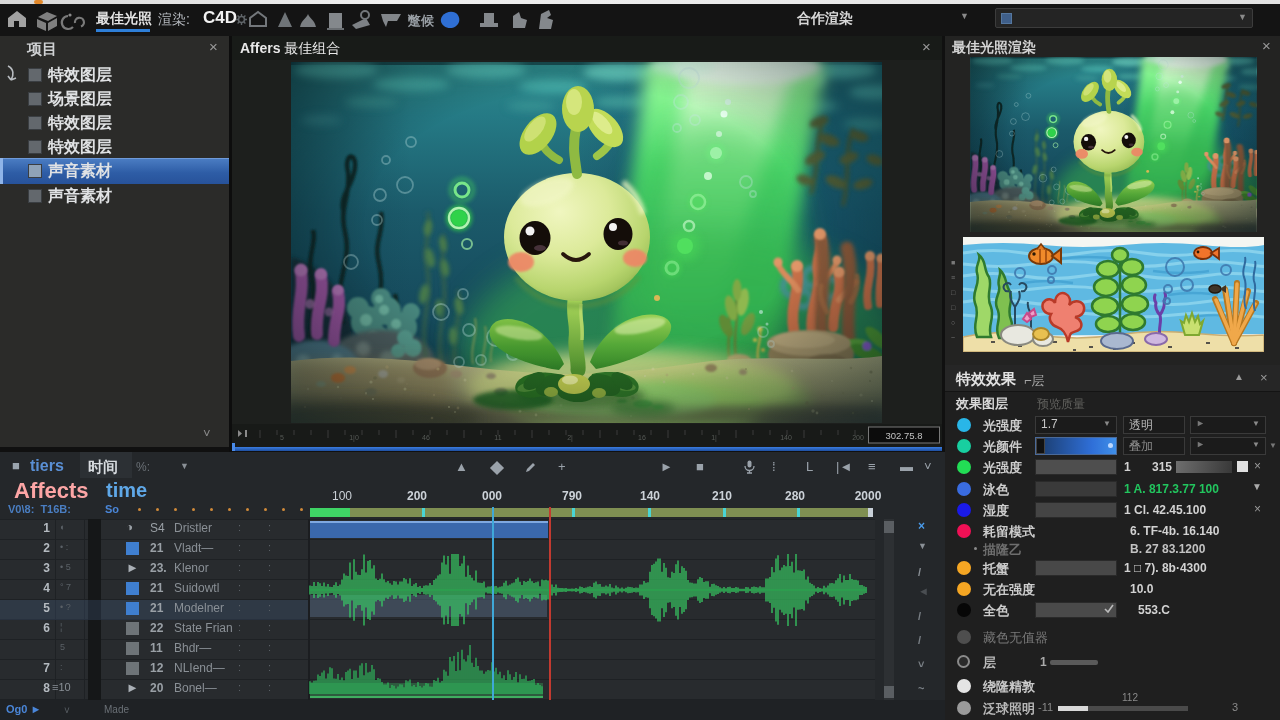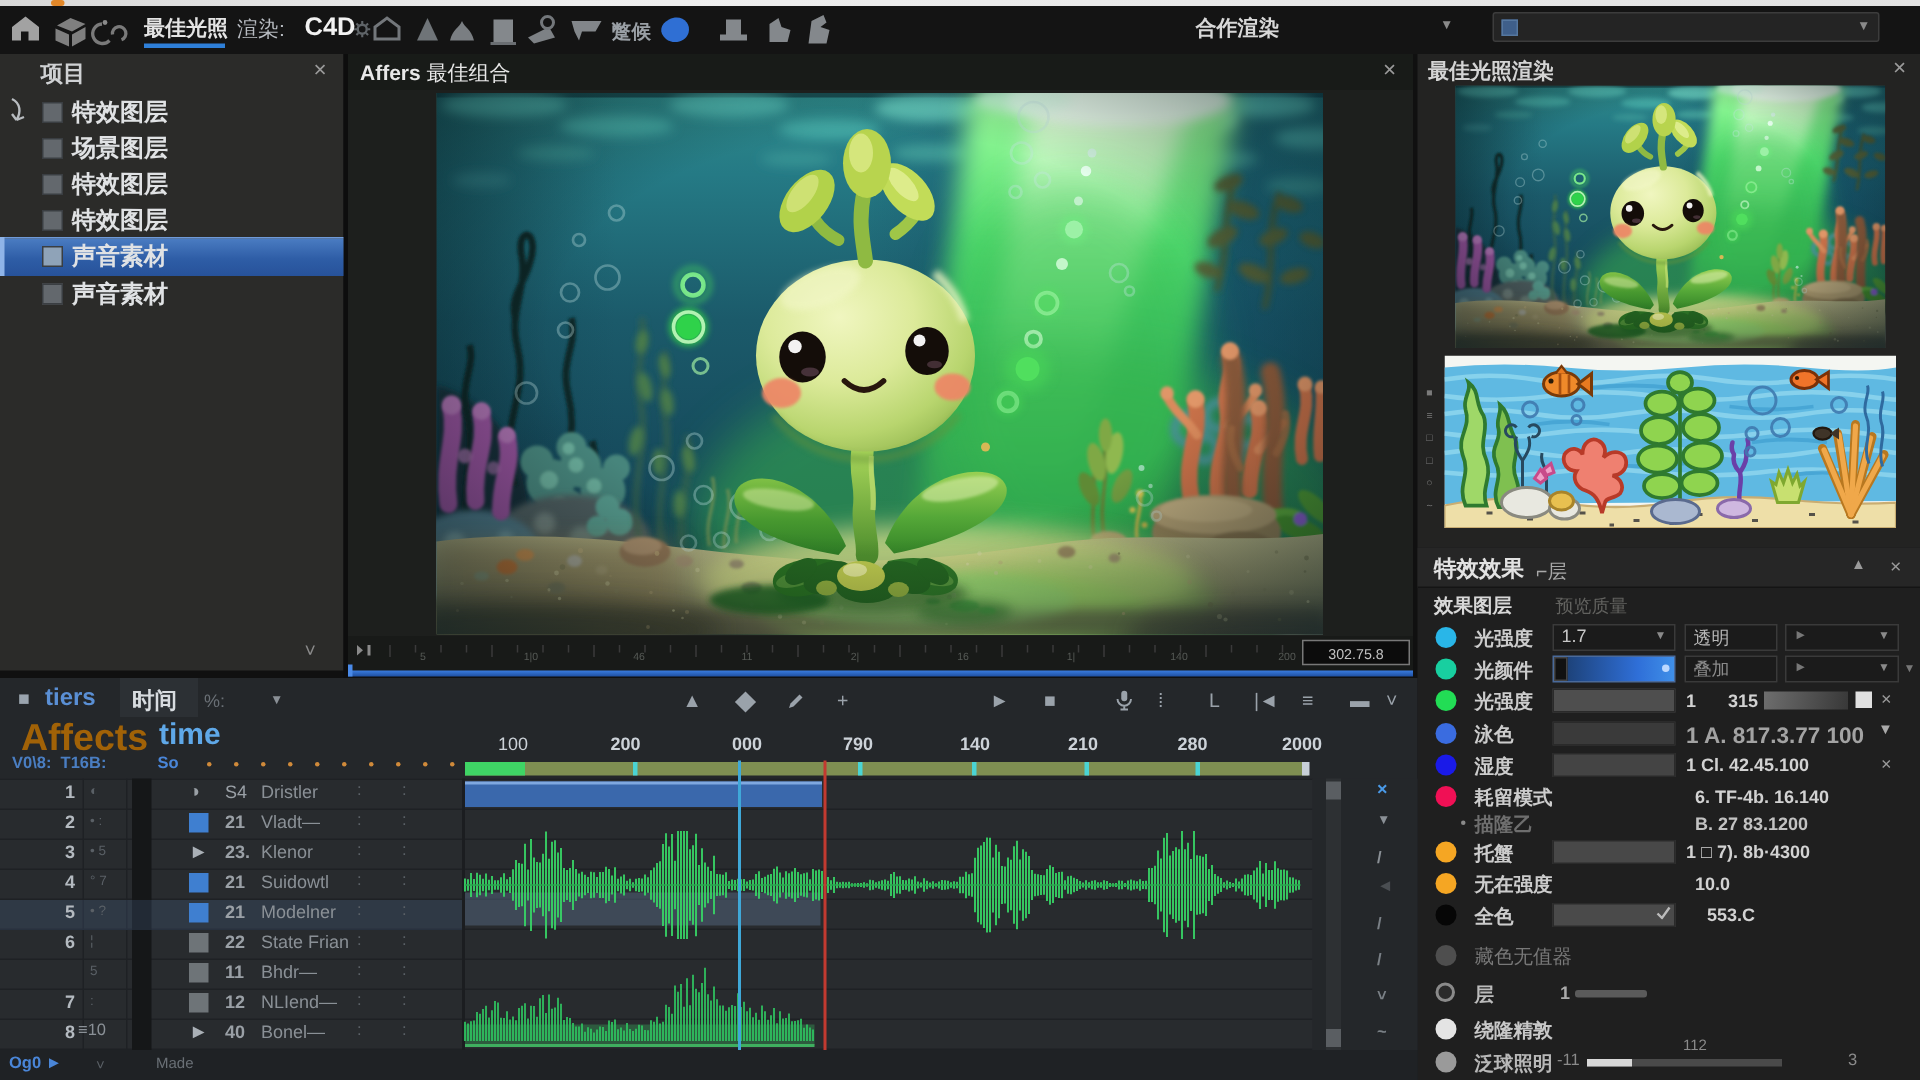--- a/index.html
+++ b/index.html
@@ -789,21 +789,21 @@
     <div class="txt" style="left:983px;top:459px;font-size:13px;color:#cccccc;font-weight:bold">光强度</div>
     <div class="abs" style="left:1035px;top:459px;width:82px;height:16px;background:#4e4e4e;border:1px solid #2a2a2a"></div>
     <div class="txt" style="left:1124px;top:460px;font-size:12px;color:#d2d2d2;font-weight:bold">1</div>
     <div class="txt" style="left:1152px;top:460px;font-size:12px;color:#d2d2d2;font-weight:bold">315</div>
     <div class="abs" style="left:1176px;top:461px;width:56px;height:12px;background:linear-gradient(100deg,#6e6e6e,#383838)"></div>
     <div class="abs" style="left:1237px;top:461px;width:11px;height:11px;background:#e0e0e0"></div>
     <div class="txt" style="left:1254px;top:459px;font-size:12px;color:#9a9a9a">×</div>
     <div class="abs" style="left:957px;top:482px;width:14px;height:14px;border-radius:50%;background:#3a6ce0"></div>
     <div class="txt" style="left:983px;top:481px;font-size:13px;color:#cccccc;font-weight:bold">泳色</div>
     <div class="abs" style="left:1035px;top:481px;width:82px;height:16px;background:#3a3a3a;border:1px solid #2a2a2a"></div>
-    <div class="txt" style="left:1124px;top:482px;font-size:15px;color:#a3a3a3;font-weight:bold">1 A. 817.3.77 100</div>
+    <div class="txt" style="left:1124px;top:482px;font-size:12px;color:#22c55e;font-weight:bold">1 A. 817.3.77 100</div>
     <div class="txt" style="left:1252px;top:481px;font-size:10px;color:#aaa">▼</div>
     <div class="abs" style="left:957px;top:503px;width:14px;height:14px;border-radius:50%;background:#1a1ae8"></div>
     <div class="txt" style="left:983px;top:502px;font-size:13px;color:#cccccc;font-weight:bold">湿度</div>
     <div class="abs" style="left:1035px;top:502px;width:82px;height:16px;background:#444;border:1px solid #2a2a2a"></div>
     <div class="txt" style="left:1124px;top:503px;font-size:12px;color:#d2d2d2;font-weight:bold">1 Cl. 42.45.100</div>
     <div class="txt" style="left:1254px;top:502px;font-size:12px;color:#9a9a9a">×</div>
     <div class="abs" style="left:957px;top:524px;width:14px;height:14px;border-radius:50%;background:#f01055"></div>
     <div class="txt" style="left:983px;top:523px;font-size:13px;color:#cccccc;font-weight:bold">耗留模式</div>
     <div class="txt" style="left:1130px;top:524px;font-size:12px;color:#d2d2d2;font-weight:bold">6. TF-4b. 16.140</div>
     <div class="abs" style="left:974px;top:547px;width:3px;height:3px;border-radius:50%;background:#8a8a8a"></div>
@@ -856,25 +856,25 @@
     <svg class="abs" style="left:744px;top:460px" width="11" height="14" viewBox="0 0 11 14">
       <rect x="3.5" y="0.5" width="4" height="7" rx="2" fill="#9aa2aa"></rect>
       <path d="M1 6 a4.5 4.5 0 0 0 9 0 M5.5 11 v2 M3 13 h5" stroke="#9aa2aa" stroke-width="1.3" fill="none"></path>
     </svg>
     <div class="txt" style="left:772px;top:459px;font-size:13px;color:#9aa2aa">⁞</div>
     <div class="txt" style="left:806px;top:459px;font-size:13px;color:#9aa2aa">L</div>
     <div class="txt" style="left:836px;top:459px;font-size:13px;color:#9aa2aa">|◄</div>
     <div class="txt" style="left:868px;top:459px;font-size:13px;color:#9aa2aa">≡</div>
     <div class="txt" style="left:900px;top:459px;font-size:13px;color:#9aa2aa">▬</div>
     <div class="txt" style="left:924px;top:459px;font-size:13px;color:#9aa2aa">˅</div>
-    <div class="txt" style="left:14px;top:478px;font-size:25px;color:#a16207;font-weight:bold">Affects</div>
+    <div class="txt" style="left:14px;top:478px;font-size:22px;color:#fca5a5;font-weight:bold">Affects</div>
     <div class="txt" style="left:106px;top:479px;font-size:20px;color:#5fa8e8;font-weight:bold">time</div>
     <div class="txt" style="left:326px;top:489px;width:32px;text-align:center;font-size:12px;color:#ccd2d8;font-weight:normal">100</div>
     <div class="txt" style="left:401px;top:489px;width:32px;text-align:center;font-size:12px;color:#ccd2d8;font-weight:bold">200</div>
-    <div class="txt" style="left:476px;top:489px;width:32px;text-align:right;font-size:12px;color:#ccd2d8;font-weight:bold">000</div>
+    <div class="txt" style="left:476px;top:489px;width:32px;text-align:center;font-size:12px;color:#ccd2d8;font-weight:bold">000</div>
     <div class="txt" style="left:556px;top:489px;width:32px;text-align:center;font-size:12px;color:#ccd2d8;font-weight:bold">790</div>
     <div class="txt" style="left:634px;top:489px;width:32px;text-align:center;font-size:12px;color:#ccd2d8;font-weight:bold">140</div>
     <div class="txt" style="left:706px;top:489px;width:32px;text-align:center;font-size:12px;color:#ccd2d8;font-weight:bold">210</div>
     <div class="txt" style="left:779px;top:489px;width:32px;text-align:center;font-size:12px;color:#ccd2d8;font-weight:bold">280</div>
     <div class="txt" style="left:852px;top:489px;width:32px;text-align:center;font-size:12px;color:#ccd2d8;font-weight:bold">2000</div>
     <div class="txt" style="left:8px;top:503px;font-size:11px;color:#4a7ec2;font-weight:bold">V0\8:&nbsp;&nbsp;T16B:</div>
     <div class="txt" style="left:105px;top:503px;font-size:11px;color:#4a86d8;font-weight:bold">So</div>
     <div class="abs" style="left:138px;top:508px;width:3px;height:3px;border-radius:50%;background:#d08a3a"></div>
     <div class="abs" style="left:156px;top:508px;width:3px;height:3px;border-radius:50%;background:#d08a3a"></div>
     <div class="abs" style="left:174px;top:508px;width:3px;height:3px;border-radius:50%;background:#d08a3a"></div>
@@ -972,21 +972,21 @@
     <div class="txt" style="left:268px;top:641px;font-size:11px;color:#5a6066">:</div>
     <div class="txt" style="left:30px;top:661px;width:20px;text-align:right;font-size:12px;color:#b4bac0;font-weight:bold">7</div>
     <div class="txt" style="left:60px;top:662px;font-size:9px;color:#5a6066">:</div>
     <div class="abs" style="left:126px;top:662px;width:13px;height:13px;background:#6e7478"></div>
     <div class="txt" style="left:150px;top:661px;font-size:12px;color:#9aa0a6;font-weight:bold">12</div>
     <div class="txt" style="left:174px;top:661px;font-size:12px;color:#8a9096">NLIend—</div>
     <div class="txt" style="left:238px;top:661px;font-size:11px;color:#5a6066">:</div>
     <div class="txt" style="left:268px;top:661px;font-size:11px;color:#5a6066">:</div>
     <div class="txt" style="left:30px;top:681px;width:20px;text-align:right;font-size:12px;color:#b4bac0;font-weight:bold">8</div>
     <div class="txt" style="left:126px;top:680px;font-size:13px;color:#aab0b6">►</div>
-    <div class="txt" style="left:150px;top:681px;font-size:12px;color:#9aa0a6;font-weight:bold">40</div>
+    <div class="txt" style="left:150px;top:681px;font-size:12px;color:#9aa0a6;font-weight:bold">20</div>
     <div class="txt" style="left:174px;top:681px;font-size:12px;color:#8a9096">Bonel—</div>
     <div class="txt" style="left:238px;top:681px;font-size:11px;color:#5a6066">:</div>
     <div class="txt" style="left:268px;top:681px;font-size:11px;color:#5a6066">:</div>
     <div class="txt" style="left:52px;top:681px;font-size:11px;color:#8a9096">≡10</div>
     <div class="abs" style="left:875px;top:519px;width:70px;height:181px;background:#24272a"></div>
     <div class="abs" style="left:884px;top:519px;width:10px;height:181px;background:#2d3033"></div>
     <div class="abs" style="left:884px;top:521px;width:10px;height:12px;background:#5a5e62"></div>
     <div class="abs" style="left:884px;top:686px;width:10px;height:12px;background:#5a5e62"></div>
     <div class="txt" style="left:918px;top:519px;font-size:12px;color:#4a9ae8;font-weight:bold">×</div>
     <div class="txt" style="left:918px;top:541px;font-size:9px;color:#8a9096;font-weight:bold">▼</div>

